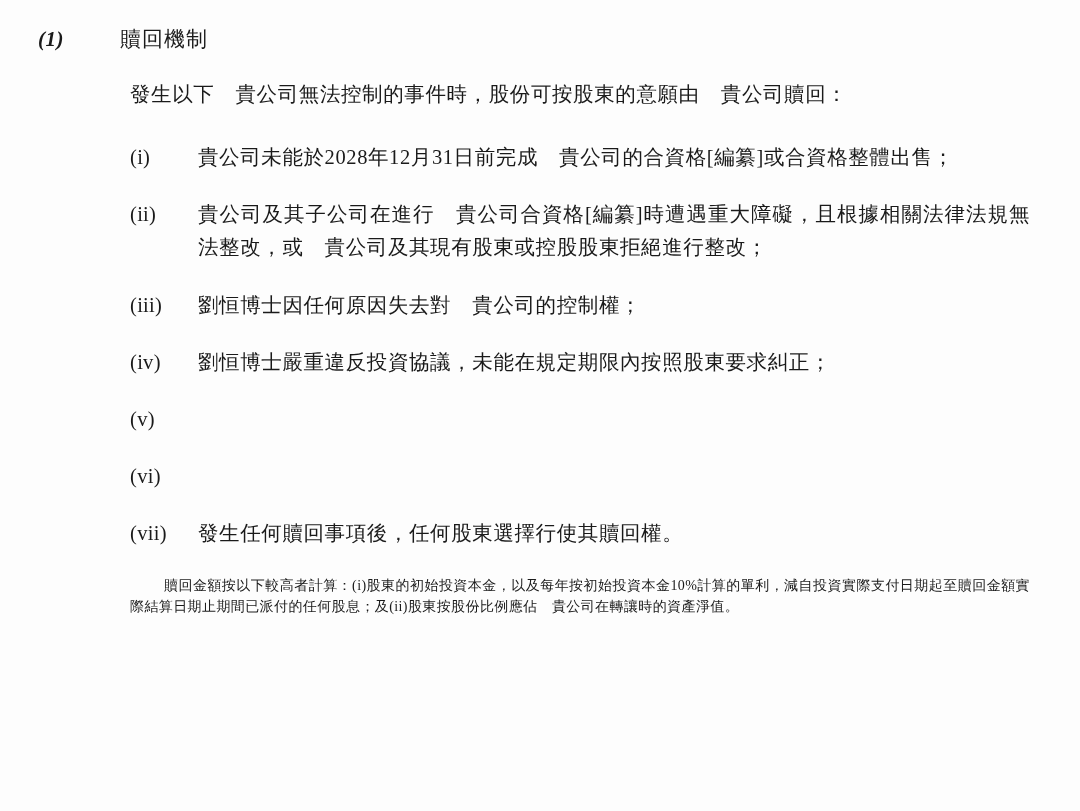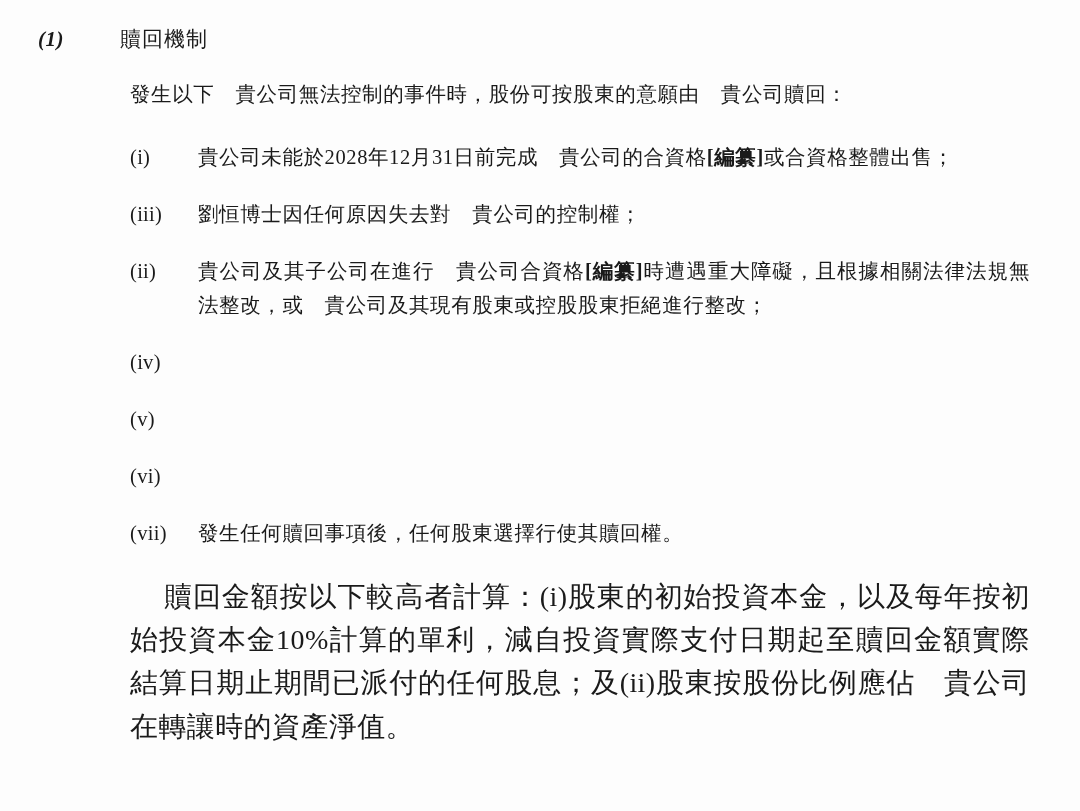--- a/index.html
+++ b/index.html
@@ -80,57 +80,58 @@
     font-size: 20.5px;
     line-height: 1.62;
     letter-spacing: 0.6px;
     text-align: justify;
     text-justify: inter-character;
   }
   .closing-para {
     margin: 4px 0 0 0;
     padding-left: 92px;
     padding-right: 12px;
-    font-size: 28px;
+    font-size: 14px;
     line-height: 1.55;
     letter-spacing: 0.4px;
     text-align: justify;
     text-indent: 34px;
   }
   .bold-bracket {
-    font-weight: bold;
+    font-weight: normal;
   }
 </style>
 </head>
 <body>
 
 <div class="page">
 
   <div class="heading-row">
     <div class="heading-num">(1)</div>
     <div class="heading-text">贖回機制</div>
   </div>
 
   <p class="lead-para">發生以下　貴公司無法控制的事件時，股份可按股東的意願由　貴公司贖回：</p>
 
   <ul class="roman-list">
     <li class="roman-item">
       <span class="roman-label">(i)</span>
       <span class="roman-body">貴公司未能於2028年12月31日前完成　貴公司的合資格<span class="bold-bracket">[編纂]</span>或合資格整體出售；</span>
     </li>
     <li class="roman-item">
+      <span class="roman-label">(ii)</span>
+      <span class="roman-body">貴公司及其子公司在進行　貴公司合資格<span class="bold-bracket">[編纂]</span>時遭遇重大障礙，且根據相關法律法規無法整改，或　貴公司及其現有股東或控股股東拒絕進行整改；</span>
+    </li>
+    <li class="roman-item">
       <span class="roman-label">(iii)</span>
       <span class="roman-body">劉恒博士因任何原因失去對　貴公司的控制權；</span>
     </li>
     <li class="roman-item">
-      <span class="roman-label">(ii)</span>
-      <span class="roman-body">貴公司及其子公司在進行　貴公司合資格<span class="bold-bracket">[編纂]</span>時遭遇重大障礙，且根據相關法律法規無法整改，或　貴公司及其現有股東或控股股東拒絕進行整改；</span>
-    </li>
-    <li class="roman-item">
       <span class="roman-label">(iv)</span>
+      <span class="roman-body">劉恒博士嚴重違反投資協議，未能在規定期限內按照股東要求糾正；</span>
     </li>
     <li class="roman-item">
       <span class="roman-label">(v)</span>
     </li>
     <li class="roman-item">
       <span class="roman-label">(vi)</span>
     </li>
     <li class="roman-item">
       <span class="roman-label">(vii)</span>
       <span class="roman-body">發生任何贖回事項後，任何股東選擇行使其贖回權。</span>

